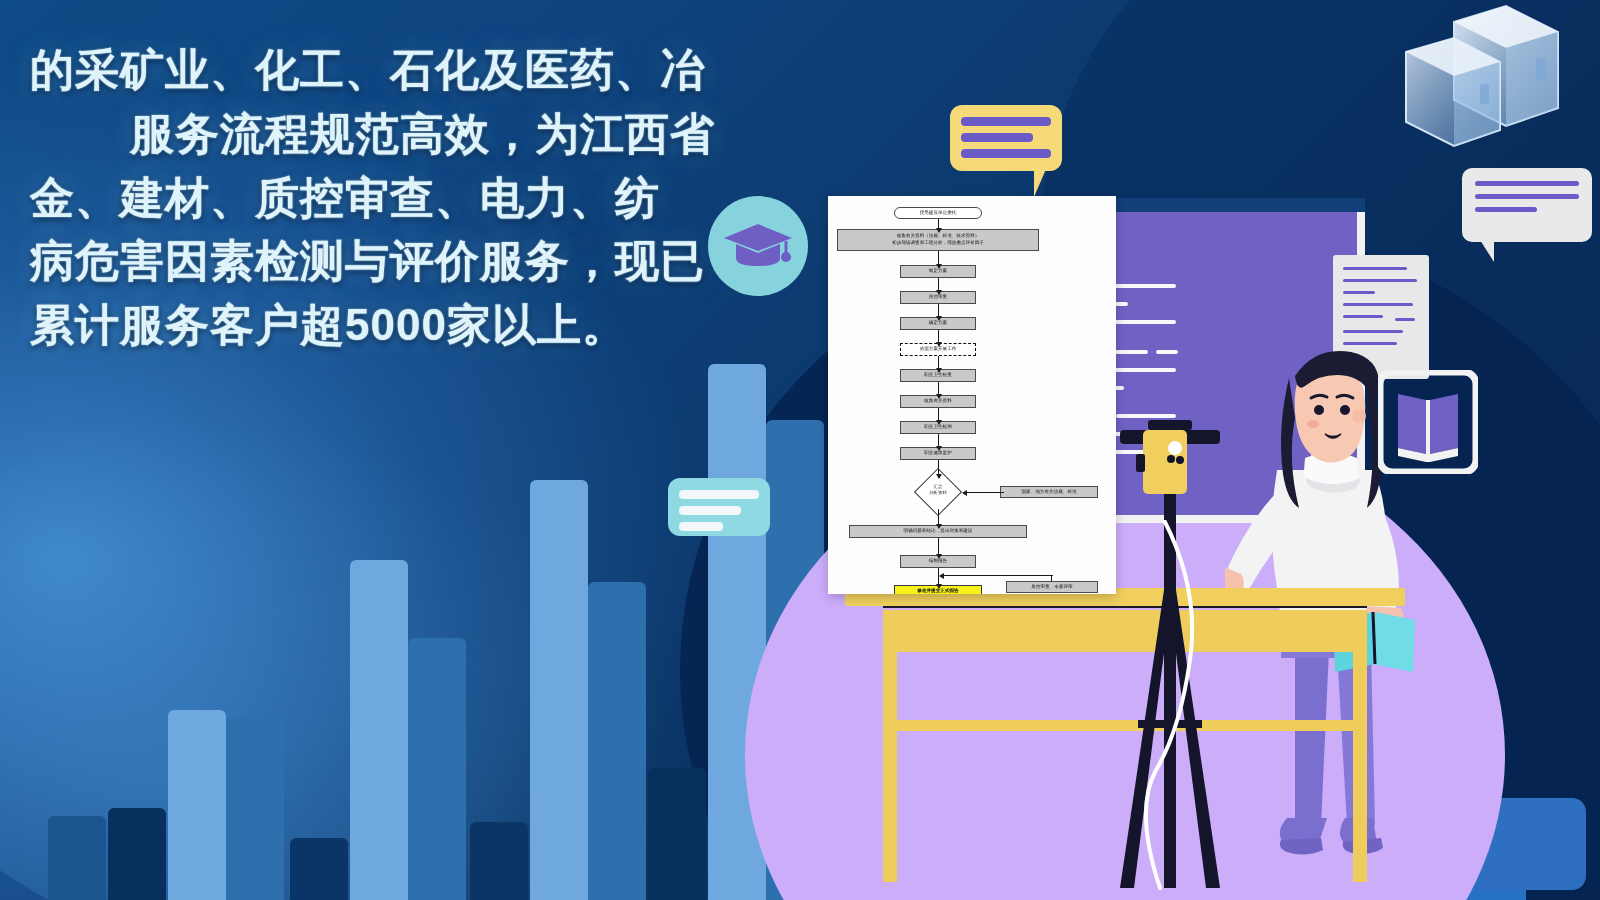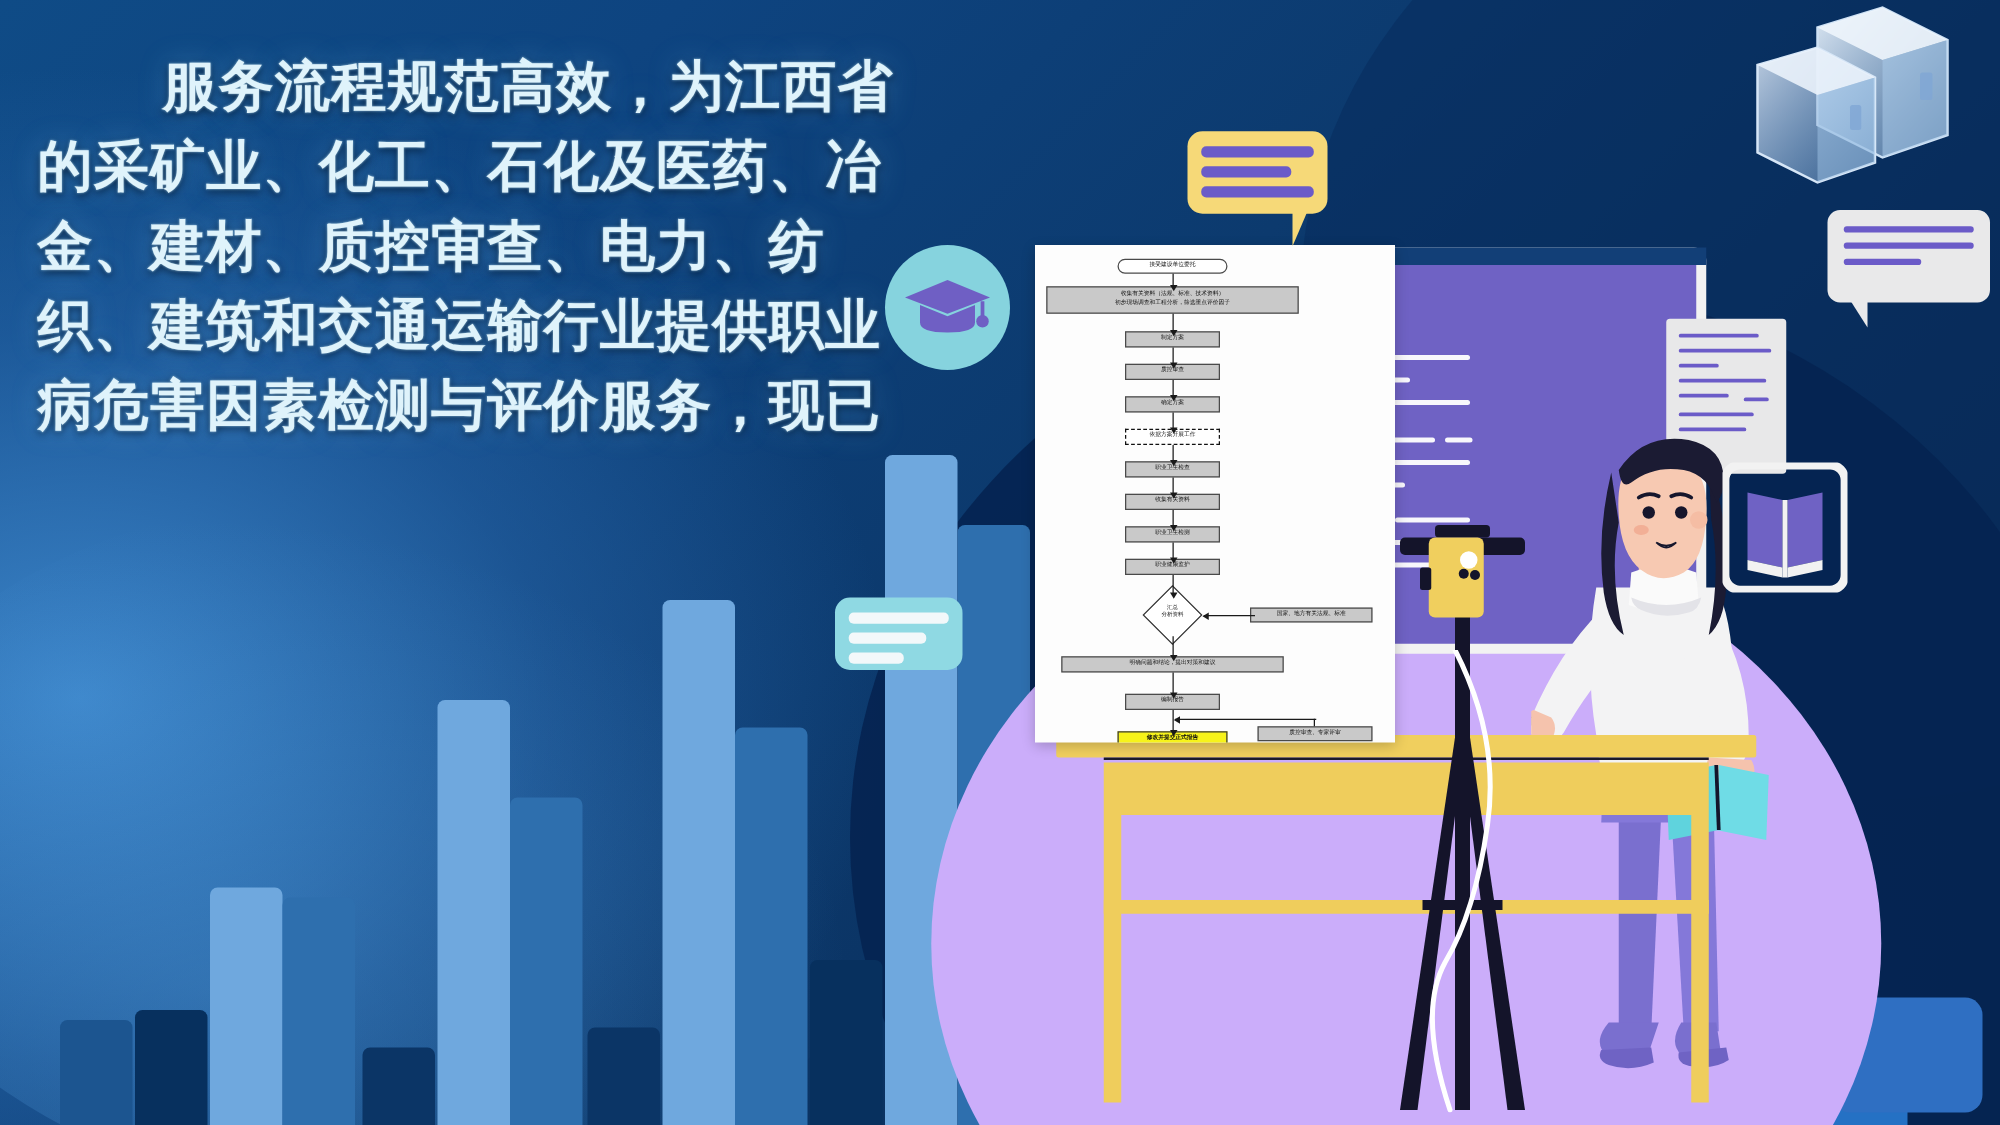--- a/index.html
+++ b/index.html
@@ -456,25 +456,25 @@
       <circle cx="40" cy="22" r="7" fill="#ffffff"></circle>
       <circle cx="36" cy="33" r="4" fill="#14142a"></circle>
       <circle cx="45" cy="34" r="4" fill="#14142a"></circle>
     </svg>
     <svg class="cable" viewBox="0 0 130 370">
       <path d="M24 0 q36 70 26 140 q-10 70 -34 110 q-22 40 4 118" stroke="#ffffff" stroke-width="4" fill="none" stroke-linecap="round"></path>
     </svg>
   </div>
 
   <div id="headline">
+    <span class="ln">的采矿业、化工、石化及医药、冶</span>
     <span class="ln first">服务流程规范高效，为江西省</span>
-    <span class="ln">的采矿业、化工、石化及医药、冶</span>
     <span class="ln">金、建材、质控审查、电力、纺</span>
-    <span class="ln">织、建筑和交通运输行业提供职业</span>
     <span class="ln">病危害因素检测与评价服务，现已</span>
+    <span class="ln">累计服务客户超5000家以上。</span>
   </div>
 
   <div class="bubble" id="bubble-yellow">
     <div class="body">
       <div class="ln w1"></div>
         <div class="ln w2"></div>
         <div class="ln w3"></div>
     </div>
     <div class="tail"></div>
   </div>

